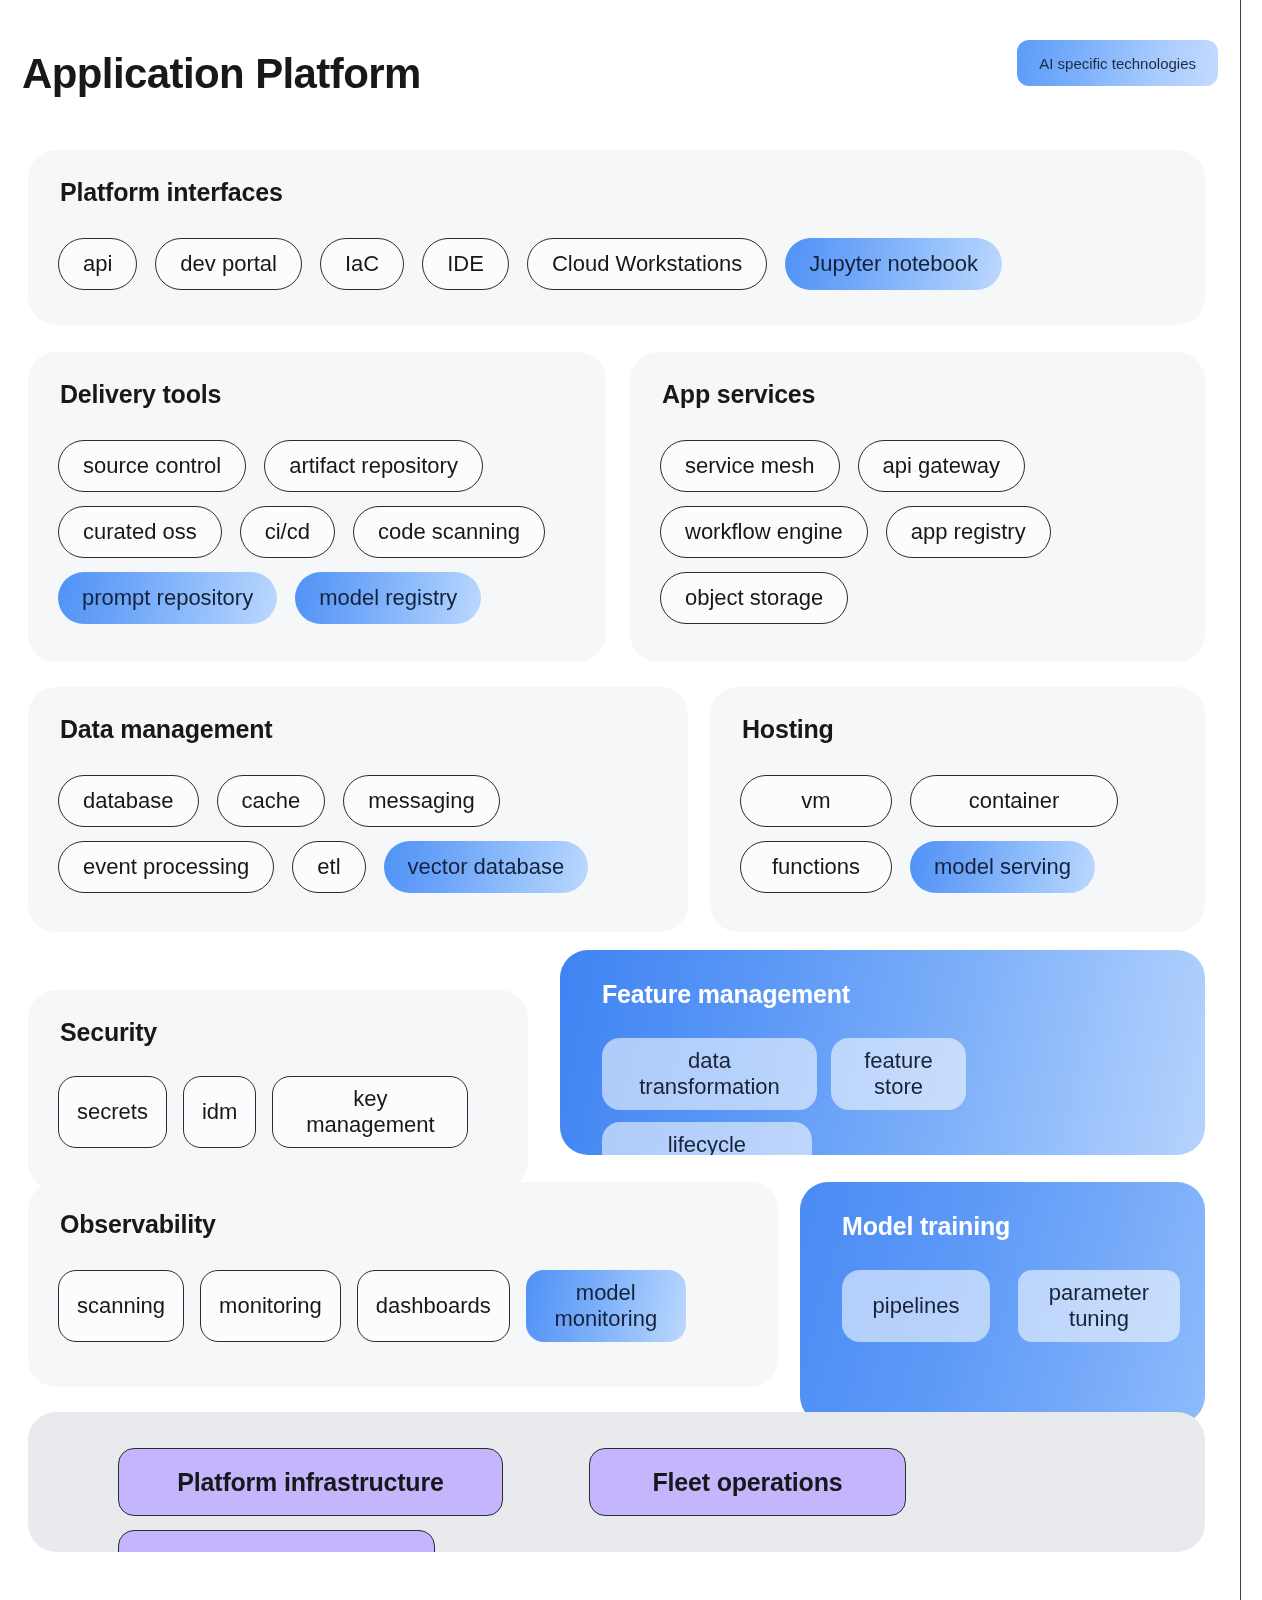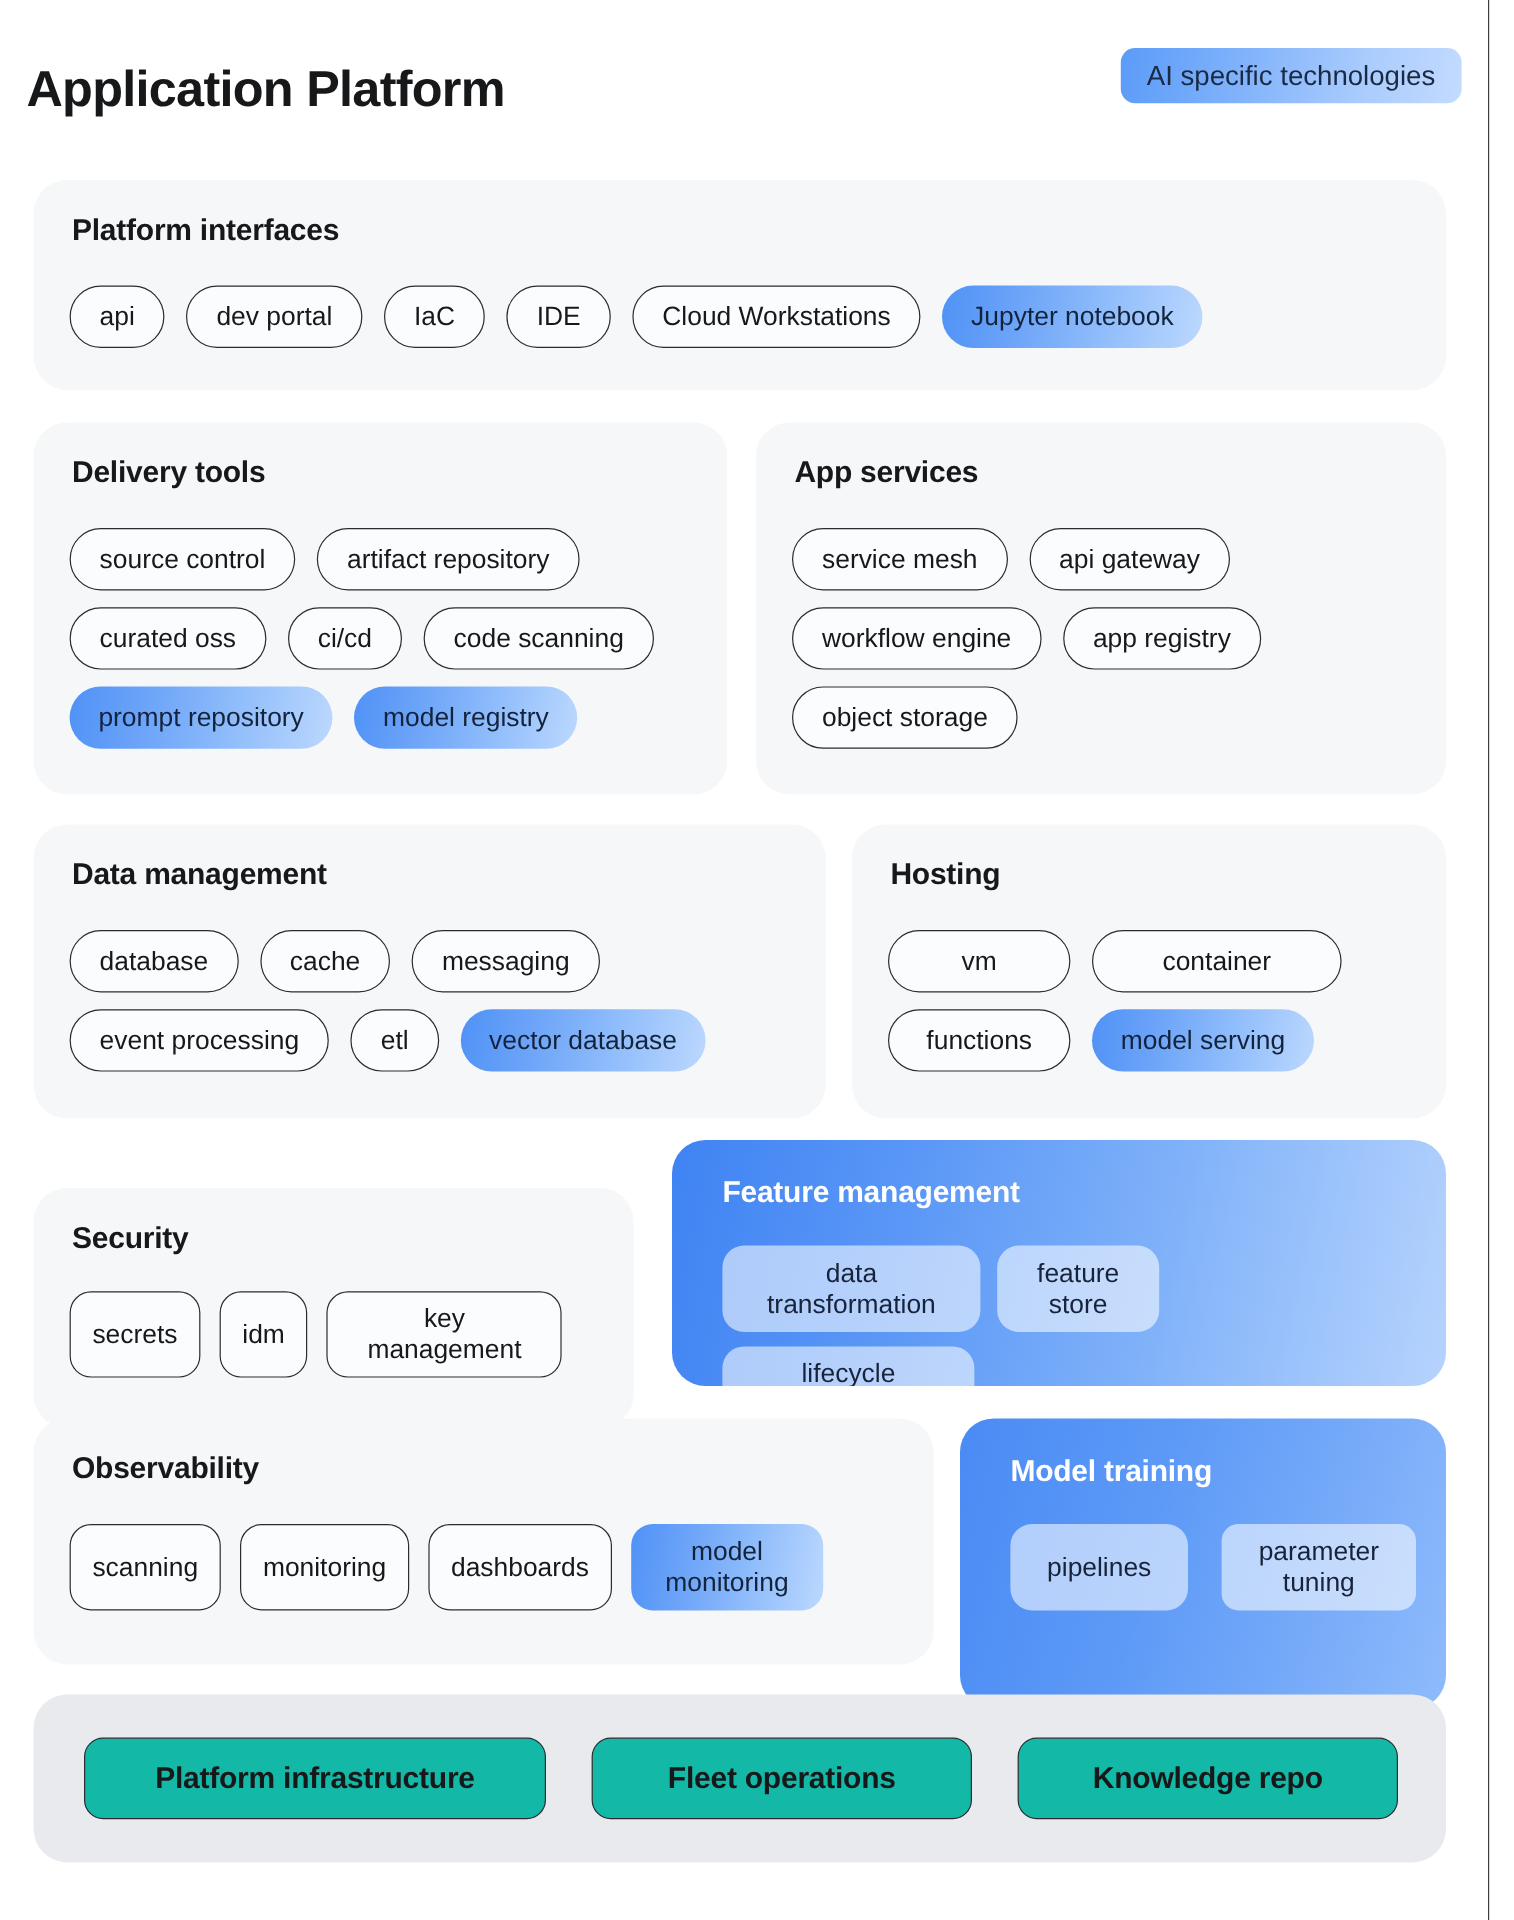--- a/index.html
+++ b/index.html
@@ -61,21 +61,21 @@
   .legend-pill {
     position: absolute;
     right: 0;
     top: 16px;
     height: 46px;
     padding: 0 22px;
     display: flex;
     align-items: center;
     justify-content: center;
     border-radius: 12px;
-    font-size: 23px;
+    font-size: 15px;
     color: #1b2a44;
     background: linear-gradient(100deg, #5b9bf8 0%, #7fb2fb 35%, #a9cbfd 70%, #c3dbff 100%);
     white-space: nowrap;
   }
 
   
   .panel {
     position: absolute;
     box-sizing: border-box;
     border-radius: 28px;
@@ -151,25 +151,26 @@
     background: rgba(255,255,255,0.56);
     color: #17233a;
   }
   .chip.on-blue.two-line { border-radius: 18px; }
 
   
   .chip.foundation {
     height: 68px;
     border-radius: 16px;
     border: 1.6px solid #2a2c2f;
-    background: #14b8a6;
+    background: #c4b5fd;
     font-size: 25px;
     font-weight: 700;
     letter-spacing: -0.2px;
     padding: 0 30px;
+    margin-left: 48px;
   }
 </style>
 </head>
 <body>
 
 <div id="page">
   <div class="canvas">
 
     <div class="header">
       <div class="page-title">Application Platform</div>

